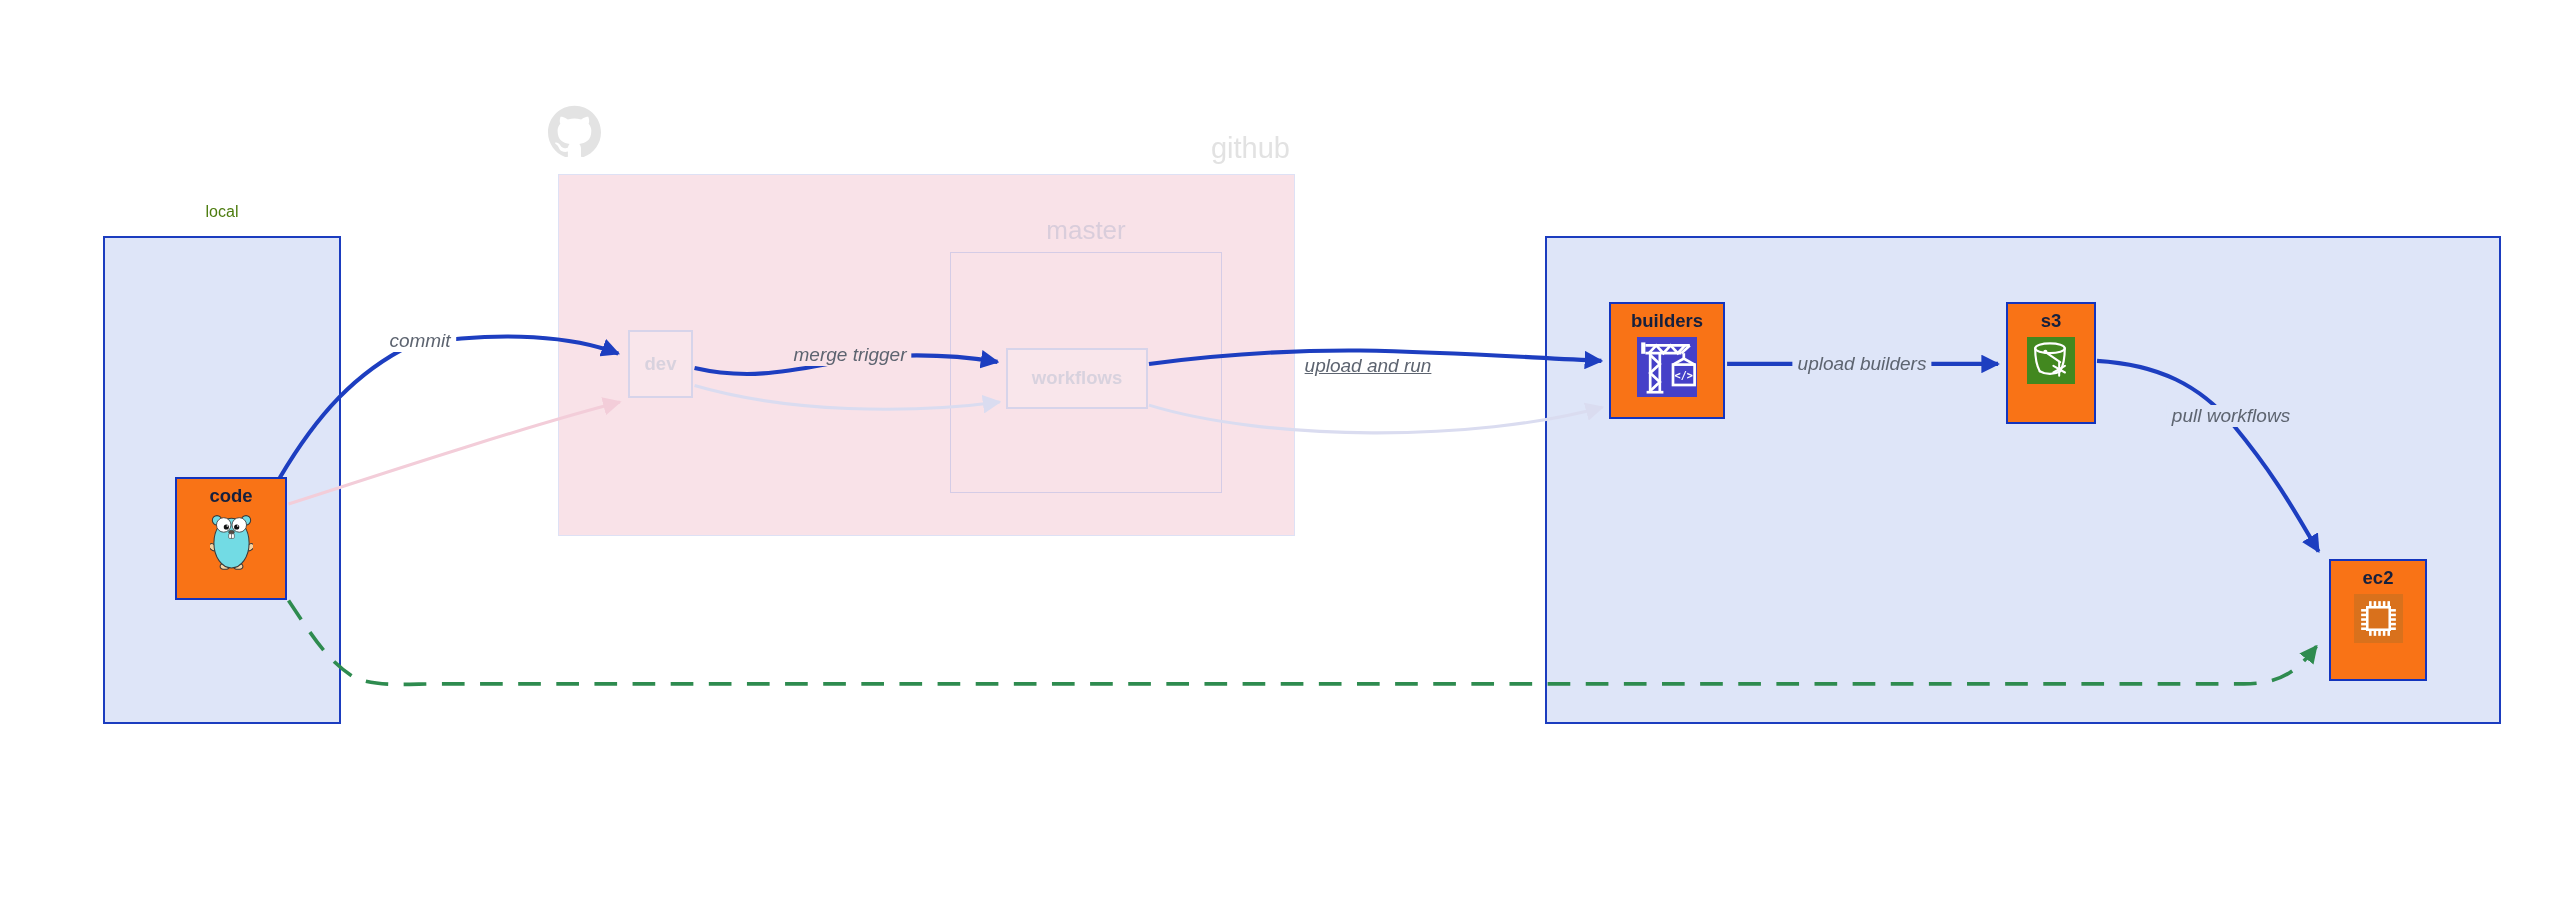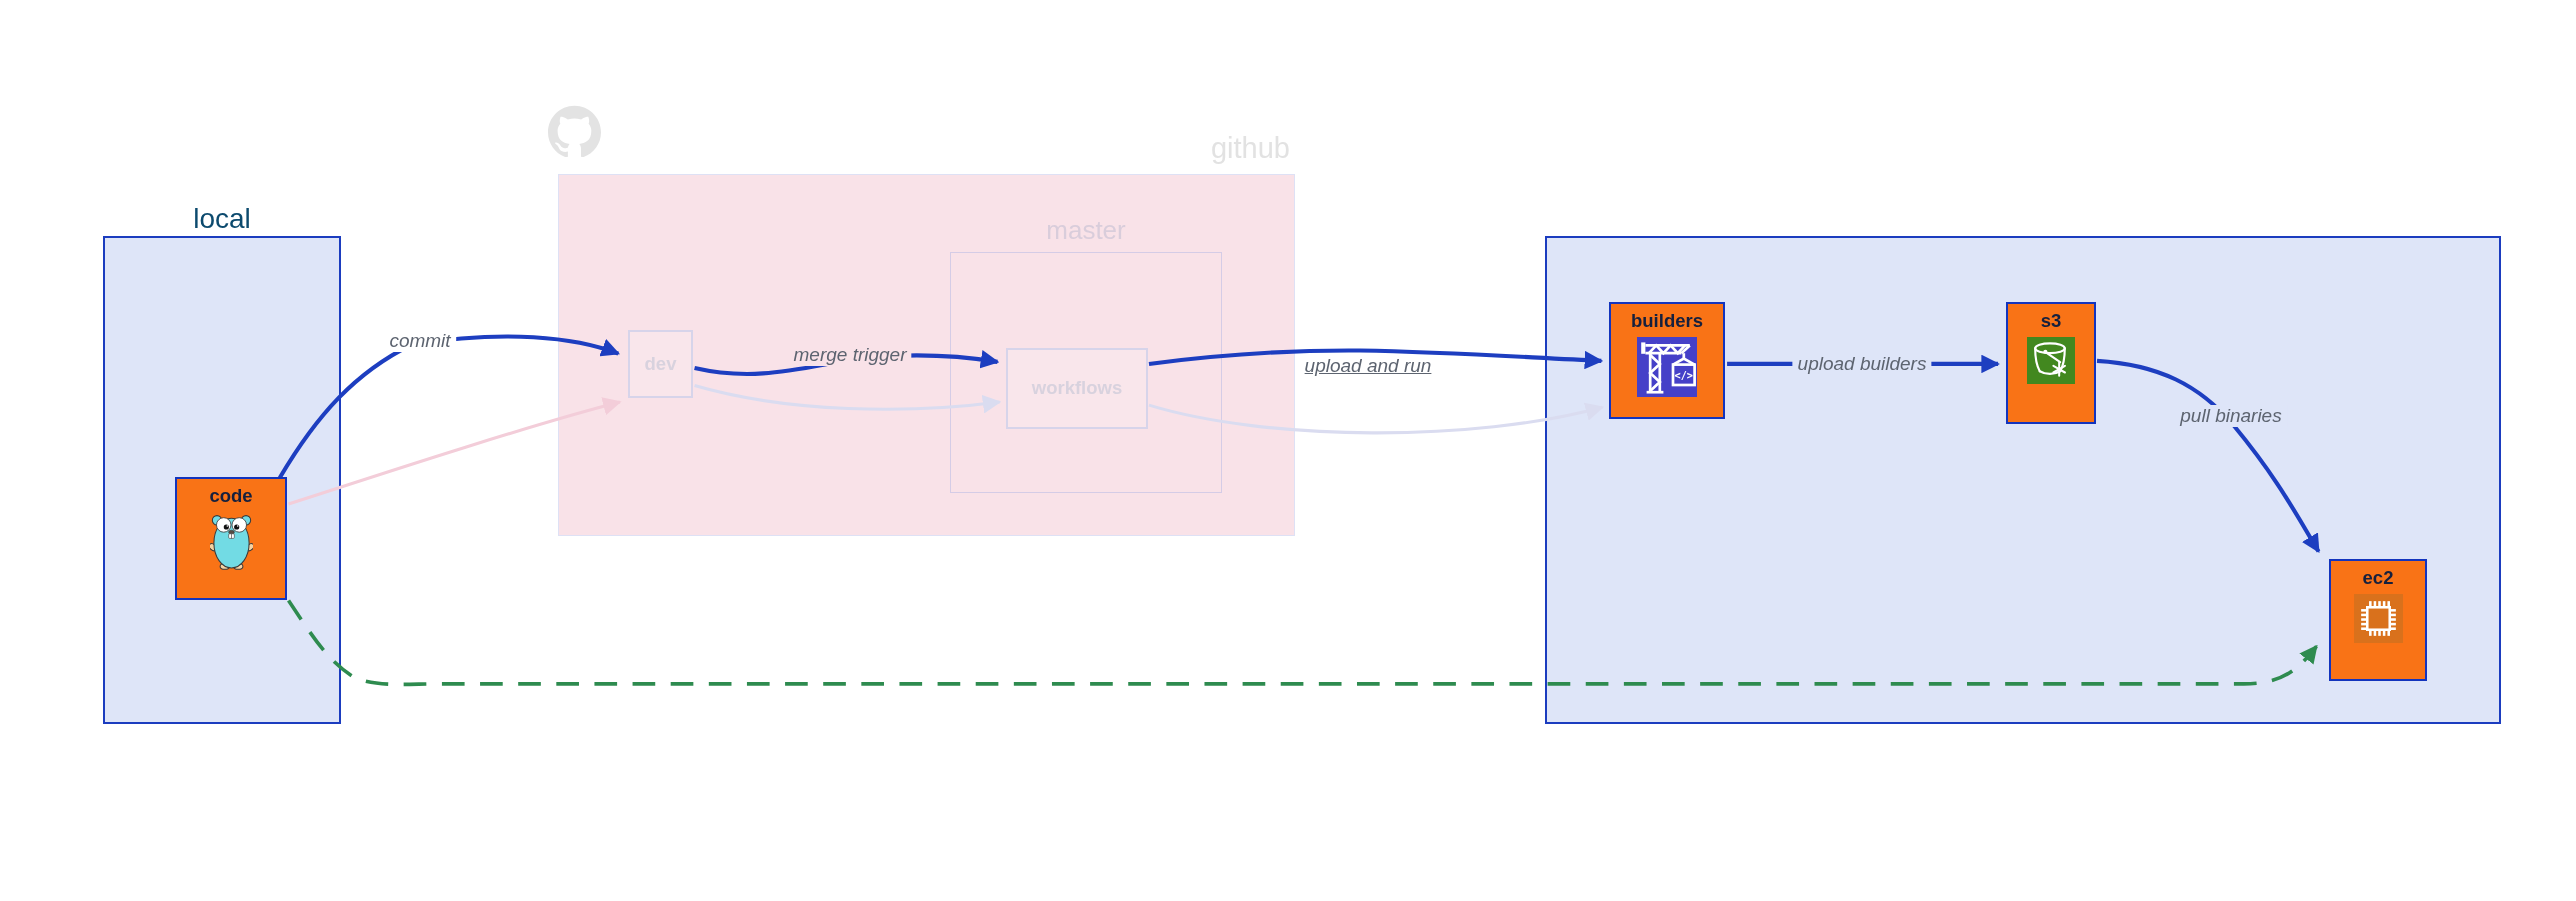--- a/index.html
+++ b/index.html
@@ -3,21 +3,21 @@
 <meta charset="utf-8">
 <style>
   html,body{margin:0;padding:0;background:#ffffff;}
   body{font-family:"Liberation Sans","DejaVu Sans",sans-serif;}
   #canvas{position:relative;width:2604px;height:902px;background:#ffffff;overflow:hidden;}
 
   .region{position:absolute;background:#dee5f8;border:2.1px solid #1b3cbf;box-sizing:border-box;z-index:1;}
   .region.pink{background:#f9e2e8;border:1.5px solid #dee1f5;}
   .subregion{position:absolute;background:transparent;border:1.5px solid #d5cce6;box-sizing:border-box;z-index:1;}
 
-  .rlabel{position:absolute;z-index:2;color:#0c4a6e;font-size:28px;font-weight:500;text-align:center;}
+  .rlabel{position:absolute;z-index:2;color:#4d7c0f;font-size:16px;font-weight:500;text-align:center;}
   .rlabel.github{color:#e2e2e2;font-size:29px;text-align:right;font-weight:500;}
   .rlabel.master{color:#d9cddb;font-size:26px;font-weight:500;}
 
   #edges{position:absolute;left:0;top:0;z-index:2;}
 
   .node{position:absolute;background:#f97316;border:2.6px solid #1334bd;box-sizing:border-box;
         display:flex;flex-direction:column;align-items:center;z-index:3;}
   .node .nlabel{font-size:18.5px;font-weight:700;color:#15203e;margin-top:7.2px;line-height:1.1;}
   .node .icon-wrap{margin-top:5.2px;display:flex;align-items:center;justify-content:center;}
   .node.dim{background:#f9e6eb;border:2.1px solid #d7d4ea;justify-content:center;}
@@ -103,21 +103,21 @@
         <rect x="34.5" y="42" width="11" height="9" rx="2" fill="#ffffff" stroke="#3a3a3a" stroke-width="1.2"></rect>
         <line x1="40" y1="42" x2="40" y2="51" stroke="#3a3a3a" stroke-width="1.2"></line>
       </svg>
     </div>
   </div>
 
   <div class="node dim" style="left:628px;top:330px;width:65px;height:68px;">
     <div class="nlabel">dev</div>
   </div>
 
-  <div class="node dim" style="left:1006px;top:348px;width:142px;height:81px;">
+  <div class="node dim" style="left:1006px;top:348px;width:142px;height:61px;">
     <div class="nlabel">workflows</div>
   </div>
 
   <div class="node" style="left:1609px;top:302px;width:116px;height:117px;">
     <div class="nlabel">builders</div>
     <div class="icon-wrap">
       <svg width="60" height="60" viewBox="0 0 100 100">
         <rect x="0" y="0" width="100" height="100" fill="#4540c8"></rect>
         <g stroke="#ffffff" stroke-width="4.5" fill="none">
           <rect x="7" y="9" width="7" height="19" fill="#ffffff" stroke="none"></rect>
@@ -191,17 +191,17 @@
           </g>
         </g>
       </svg>
     </div>
   </div>
 
   <div class="elabel bg-white" style="left:420px;top:341px;">commit</div>
   <div class="elabel bg-pink" style="left:850px;top:355px;">merge trigger</div>
   <div class="elabel bg-white" style="left:1368px;top:366px;text-decoration:underline;">upload and run</div>
   <div class="elabel bg-region" style="left:1862px;top:364px;">upload builders</div>
-  <div class="elabel bg-region" style="left:2231px;top:416px;">pull binaries</div>
+  <div class="elabel bg-region" style="left:2231px;top:416px;">pull workflows</div>
 
 
 </div>
 
 
 </body></html>

